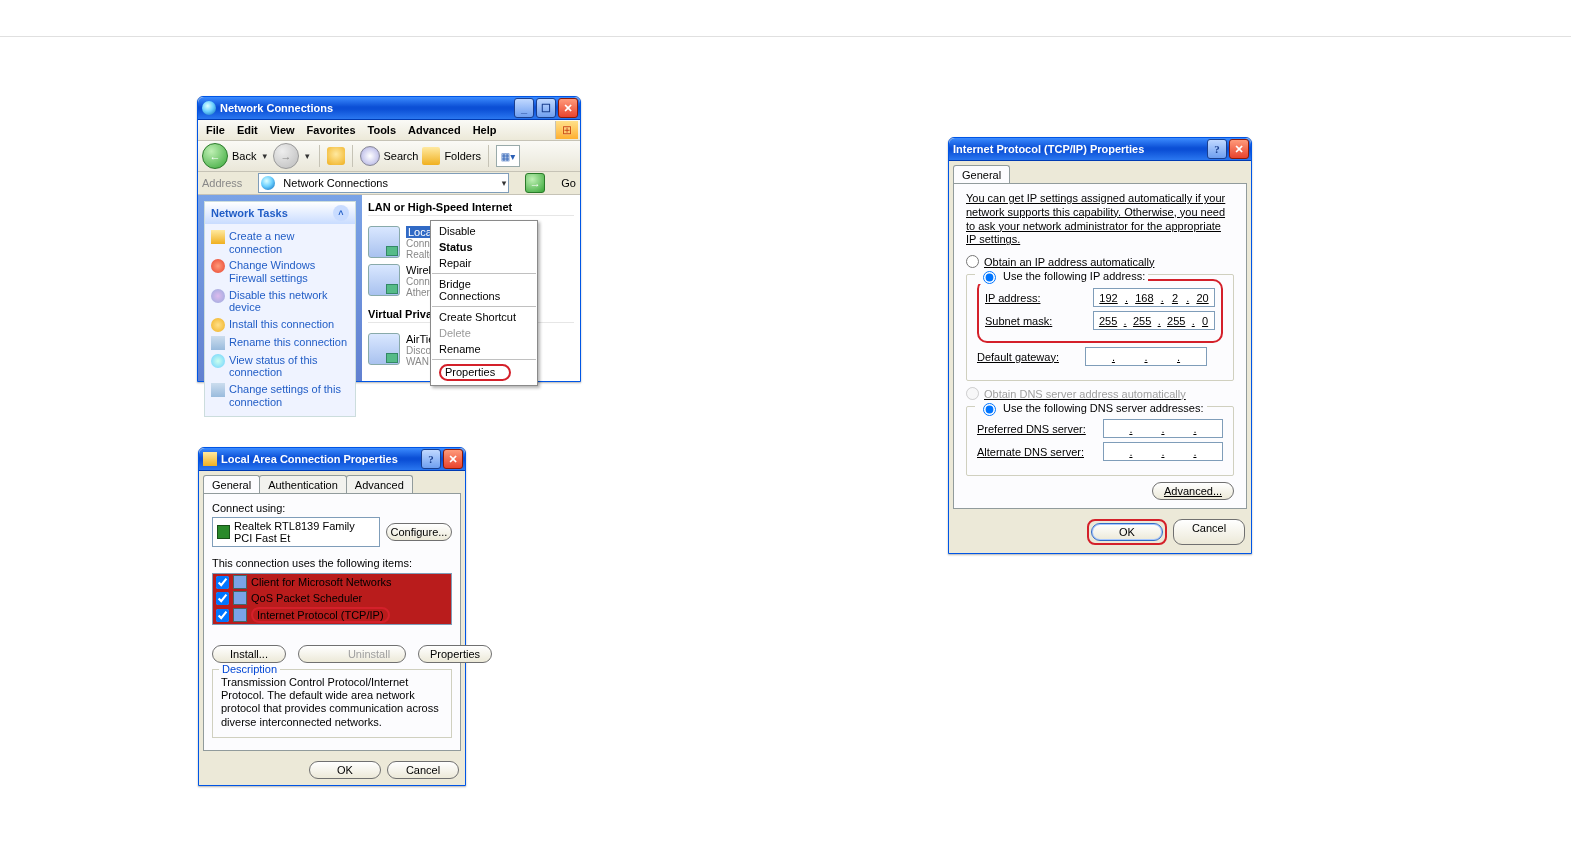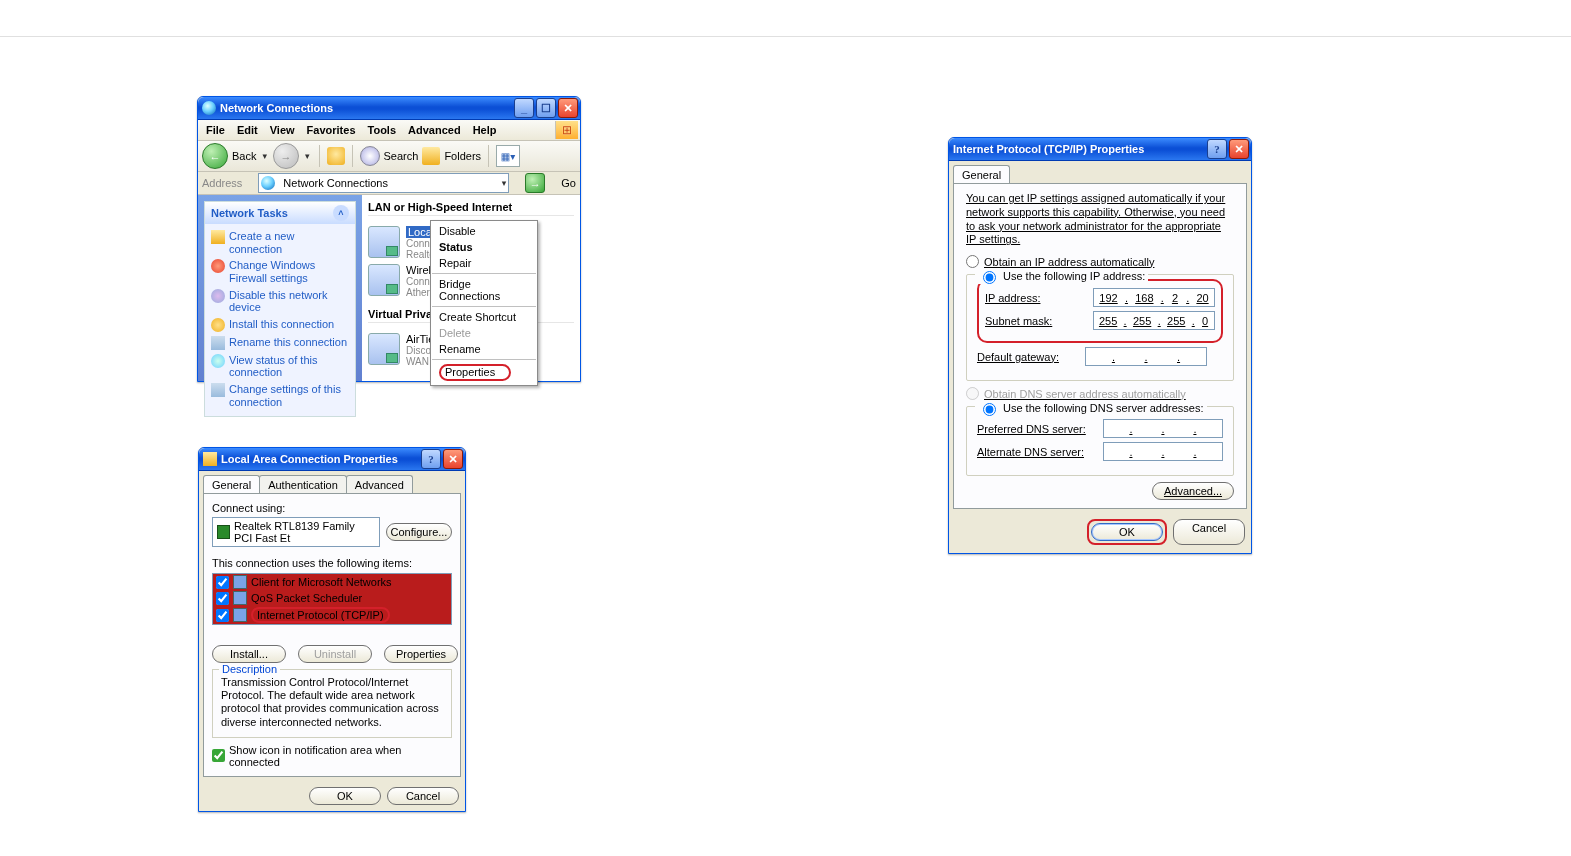--- a/index.html
+++ b/index.html
@@ -120,21 +120,21 @@
   .tabstrip { display:flex; padding:4px 4px 0 4px; background:#ece9d8;}
   .tabstrip .tab { padding:3px 8px 2px 8px; border:1px solid #919b9c; border-bottom:none; background:#fcfcfe; border-radius:3px 3px 0 0; margin-right:-1px; position:relative;}
   .tabstrip .tab.active { background:#fcfcfe; z-index:2; }
   .tabstrip .tab:not(.active){ background:#f2f2ee;}
   .tabpage { margin:0 4px 4px 4px; border:1px solid #919b9c; background:#fcfcfe; padding:8px 8px 6px 8px;}
   .tabpage label { display:block; margin-bottom:3px;}
   .adapter-row { display:flex; gap:6px; align-items:center;}
   .adapter-box { flex:1; background:#fff; border:1px solid #7f9db9; padding:2px 4px; display:flex; align-items:center; gap:4px;}
   .nic-icon { width:14px; height:12px; background:#2a8a2a; border:1px solid #185018;}
   .xp-btn { background: linear-gradient(#fff,#ece9d8); border:1px solid #707070; border-radius:9px; padding:2px 0; text-align:center; min-width:64px;}
-  .xp-btn.disabled{ color:#a0a0a0; }
+  .xp-btn.disabled{ color:#a0a0a0;padding-left:34px; }
   .xp-btn.default{ border:1px solid #316ac5; box-shadow: inset 0 0 0 1px #a7c7ff;}
   .items-list { border:1px solid #7f9db9; background:#b91c1c; margin:4px 0 20px 0; }
   .items-list .row { display:flex; align-items:center; gap:4px; padding:1px 3px;}
   .items-list .row input { margin:0;}
   .items-list .row .miniic{ width:12px; height:12px; background:#7aa3e6; border:1px solid #466;}
   .btn-row { display:flex; gap:12px; justify-content:space-between; margin-bottom:6px;}
   .groupbox { border:1px solid #d0d0bf; padding:6px 8px 8px 8px; position:relative; margin-bottom:6px;}
   .groupbox .gtitle{ position:absolute; top:-7px; left:6px; background:#fcfcfe; padding:0 3px; color:#0046d5;}
   .chkrow { display:flex; align-items:center; gap:4px; margin:2px 0;}
   .chkrow input { accent-color:#37a637; margin:0;}
@@ -341,24 +341,20 @@
     </div>
     <div class="btn-row">
       <div class="xp-btn" style="min-width:72px;">Install...</div>
       <div class="xp-btn disabled" style="min-width:72px;">Uninstall</div>
       <div class="xp-btn" style="min-width:72px;">Properties</div>
     </div>
     <div class="groupbox">
       <span class="gtitle">Description</span>
       <div style="line-height:1.2;">Transmission Control Protocol/Internet Protocol. The default wide area network protocol that provides communication across diverse interconnected networks.</div>
     </div>
-    <div class="chkrow">
-        <input type="checkbox" checked="" style="">
-        <span>Show icon in notification area when connected</span>
-      </div>
   </div>
   <div class="dlg-btns">
     <div class="xp-btn" style="min-width:70px;">OK</div>
     <div class="xp-btn" style="min-width:70px;">Cancel</div>
   </div>
 </div>
 
 <div id="win-ip" class="window">
   <div class="titlebar">
     <span class="ttext">Internet Protocol (TCP/IP) Properties</span>

